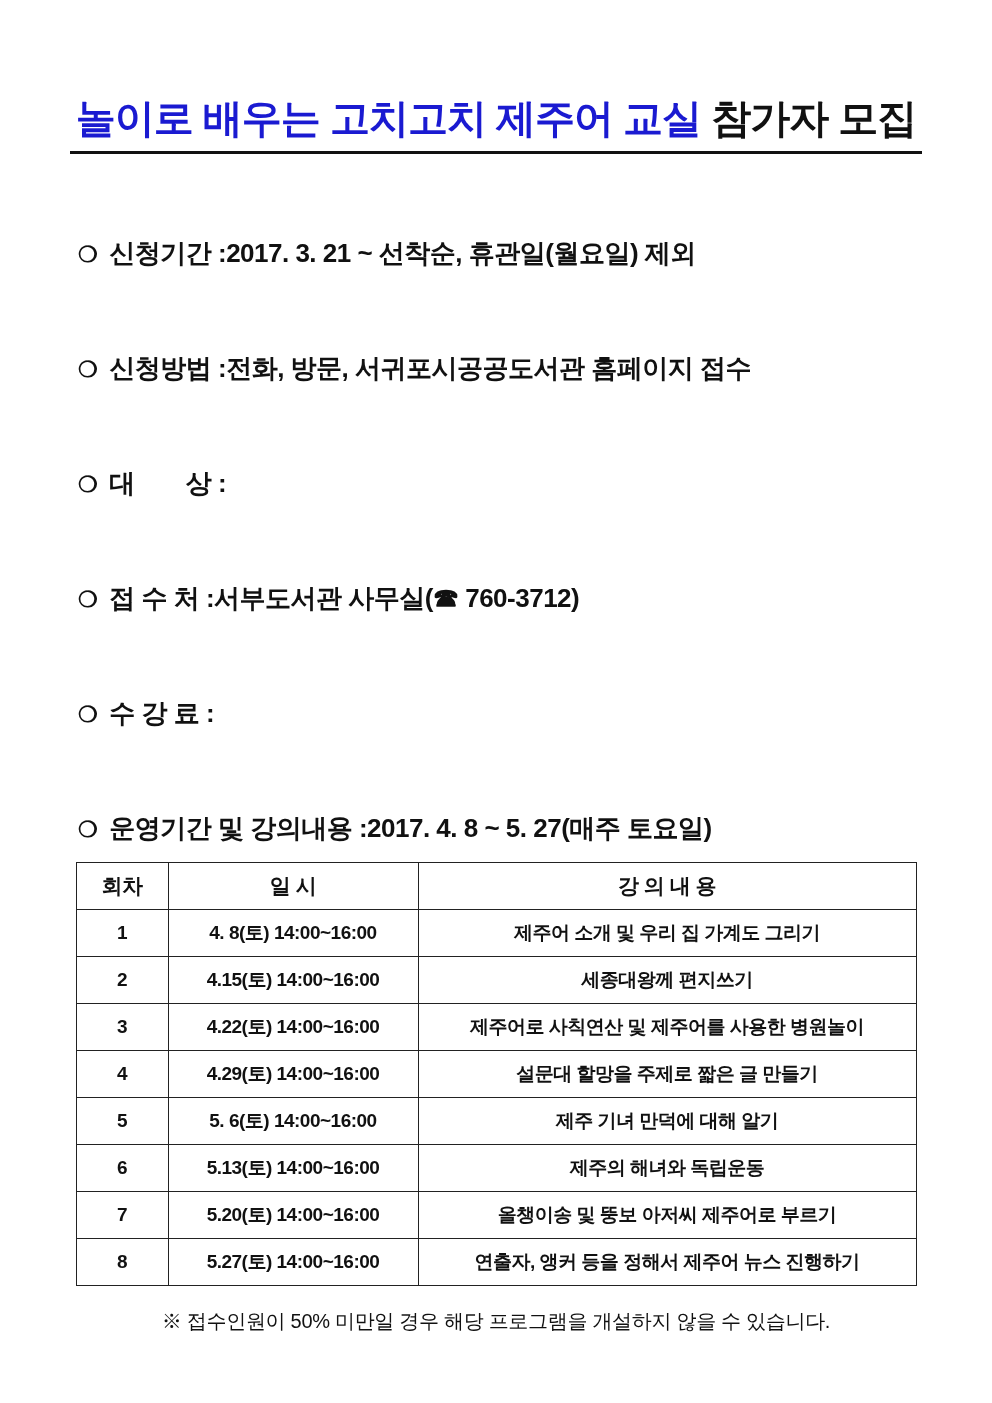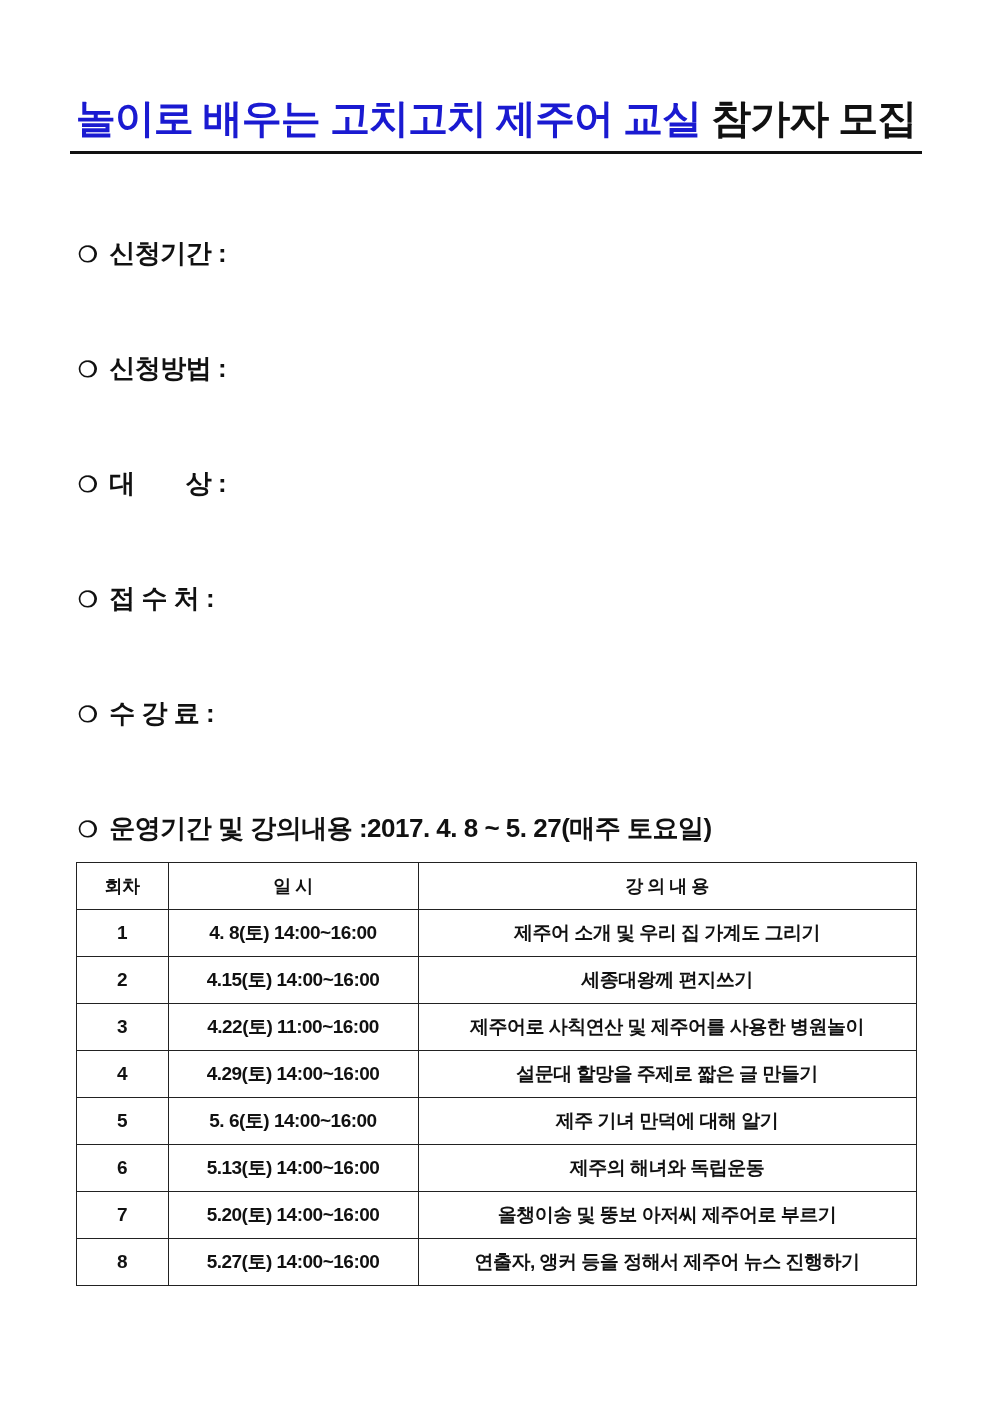--- a/index.html
+++ b/index.html
@@ -93,21 +93,21 @@
     text-align: center;
     font-weight: bold;
     color: #111111;
     height: 46px;
     padding: 0 6px;
     letter-spacing: -0.5px;
     white-space: nowrap;
     overflow: hidden;
   }
   table.schedule th {
-    font-size: 18px;
+    font-size: 21px;
     margin-left: 11px;
   }
   table.schedule td {
     font-size: 19px;
   }
   col.c-no { width: 92px; }
   col.c-date { width: 250px; }
   col.c-content { width: 498px; }
   td.content-cell {
     text-align: left;
@@ -131,35 +131,38 @@
 
   <div class="title-wrap">
     <div class="title-line"><span class="title-blue">놀이로 배우는 고치고치 제주어 교실</span><span class="title-black"> 참가자 모집</span></div>
   </div>
 
   <div class="info-list">
 
     <div class="info-row">
       <span class="bullet">❍</span>
       <span class="info-label">신청기간 : </span>
+      <span class="info-value">2017. 3. 21 ~ 선착순, 휴관일(월요일) 제외</span>
     </div>
 
     <div class="info-row">
       <span class="bullet">❍</span>
       <span class="info-label">신청방법 : </span>
+      <span class="info-value">전화, 방문, 서귀포시공공도서관 홈페이지 접수</span>
     </div>
 
     <div class="info-row">
       <span class="bullet">❍</span>
       <span class="info-label">대　　상 : </span>
     </div>
 
     <div class="info-row">
       <span class="bullet">❍</span>
       <span class="info-label">접 수 처 : </span>
+      <span class="info-value">서부도서관 사무실(☎ 760-3712)</span>
     </div>
 
     <div class="info-row">
       <span class="bullet">❍</span>
       <span class="info-label">수 강 료 : </span>
     </div>
 
     <div class="info-row last">
       <span class="bullet">❍</span>
       <span class="info-label">운영기간 및 강의내용 : </span>
@@ -187,21 +190,21 @@
         <td>4. 8(토) 14:00~16:00</td>
         <td class="content-cell">제주어 소개 및 우리 집 가계도 그리기</td>
       </tr>
       <tr>
         <td>2</td>
         <td>4.15(토) 14:00~16:00</td>
         <td class="content-cell">세종대왕께 편지쓰기</td>
       </tr>
       <tr>
         <td>3</td>
-        <td>4.22(토) 11:00~16:00</td>
+        <td>4.22(토) 14:00~16:00</td>
         <td class="content-cell">제주어로 사칙연산 및 제주어를 사용한 병원놀이</td>
       </tr>
       <tr>
         <td>4</td>
         <td>4.29(토) 14:00~16:00</td>
         <td class="content-cell">설문대 할망을 주제로 짧은 글 만들기</td>
       </tr>
       <tr>
         <td>5</td>
         <td>5. 6(토) 14:00~16:00</td>
@@ -218,14 +221,15 @@
         <td class="content-cell">올챙이송 및 뚱보 아저씨 제주어로 부르기</td>
       </tr>
       <tr>
         <td>8</td>
         <td>5.27(토) 14:00~16:00</td>
         <td class="content-cell">연출자, 앵커 등을 정해서 제주어 뉴스 진행하기</td>
       </tr>
     </tbody>
   </table>
 
+  <div class="footnote">※ 접수인원이 50% 미만일 경우 해당 프로그램을 개설하지 않을 수 있습니다.</div>
 
 </div>
 
 </body></html>

